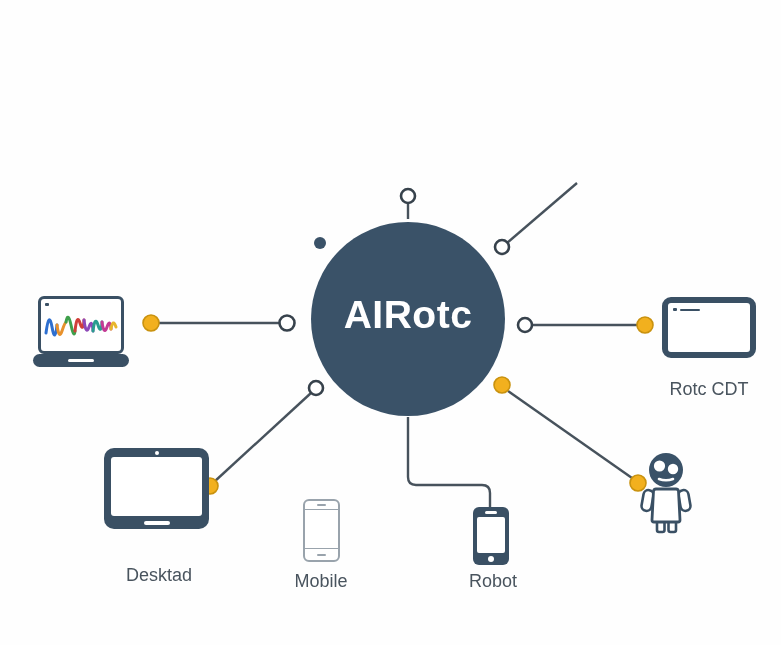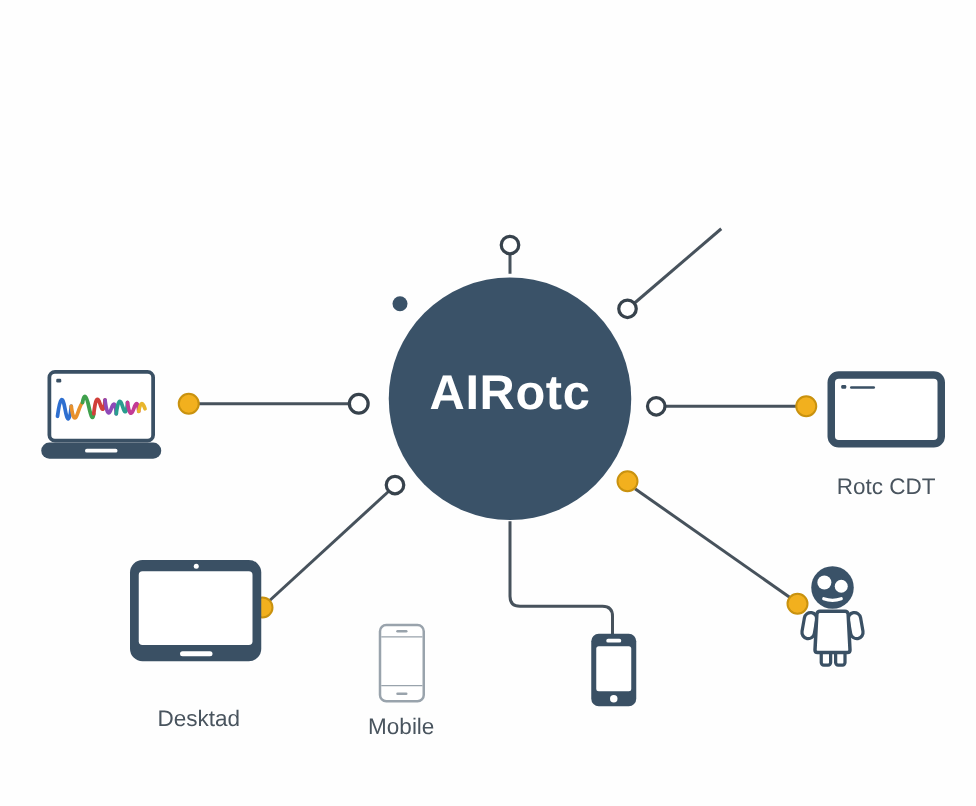--- a/index.html
+++ b/index.html
@@ -136,20 +136,21 @@
     <div class="mobile-botline"></div>
     <div class="mobile-botdash"></div>
   </div>
   <div class="lbl" style="left:251px;top:571px;">Mobile</div>
 
   <div class="phone">
     <div class="phone-speaker"></div>
     <div class="phone-screen"></div>
     <div class="phone-home"></div>
   </div>
+  <div class="lbl" style="left:423px;top:571px;">Robot</div>
 
   <div class="monitor">
     <div class="monitor-dot"></div>
     <div class="monitor-dash"></div>
   </div>
   <div class="lbl" style="left:639px;top:379px;">Rotc CDT</div>
 
   <svg class="robot-svg" width="72" height="92" viewBox="0 0 72 92">
 
     <rect x="12.5" y="42" width="10" height="21" rx="5" transform="rotate(10 17.5 52.5)" fill="#ffffff" stroke="#3a5064" stroke-width="2.6"></rect>

